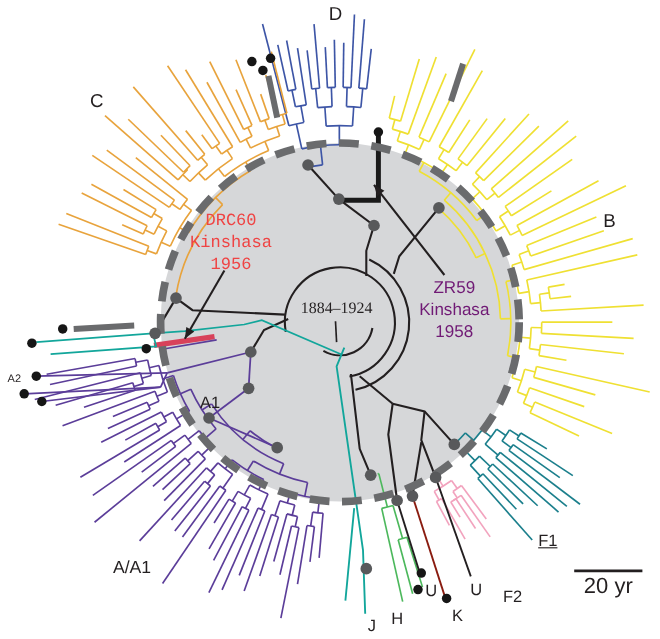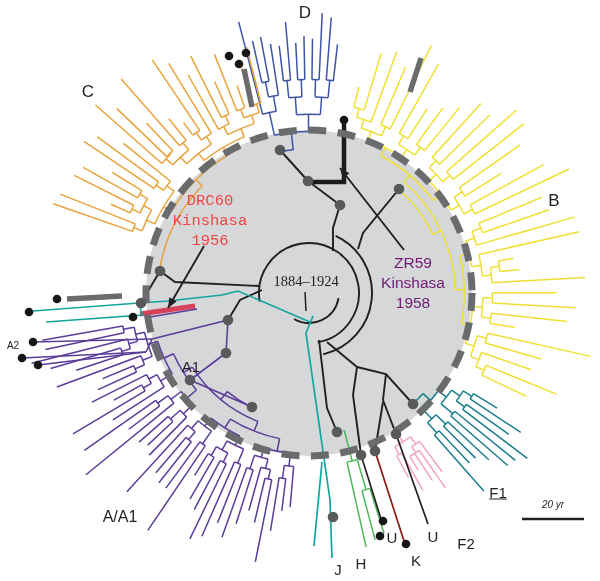--- a/index.html
+++ b/index.html
@@ -481,14 +481,14 @@
     <span>Kinshasa</span>
     <span>1956</span>
   </div>
   <div class="ann" style="left: 413px; top: 283px; color: #701a75;">
     <span>ZR59</span>
     <span>Kinshasa</span>
     <span>1958</span>
   </div>
 
   <div class="lbl" style="left: 306px; top: 281px; font-size: 14.5px; font-family: Liberation Serif, serif;">1884–1924</div>
-  <div class="lbl" style="left: 553px; top: 504px; font-size: 10px; font-style: italic;">20 yr</div>
+  <div class="lbl" style="left: 553px; top: 534px; font-size: 20px;">20 yr</div>
 </div>
 
 </body></html>

